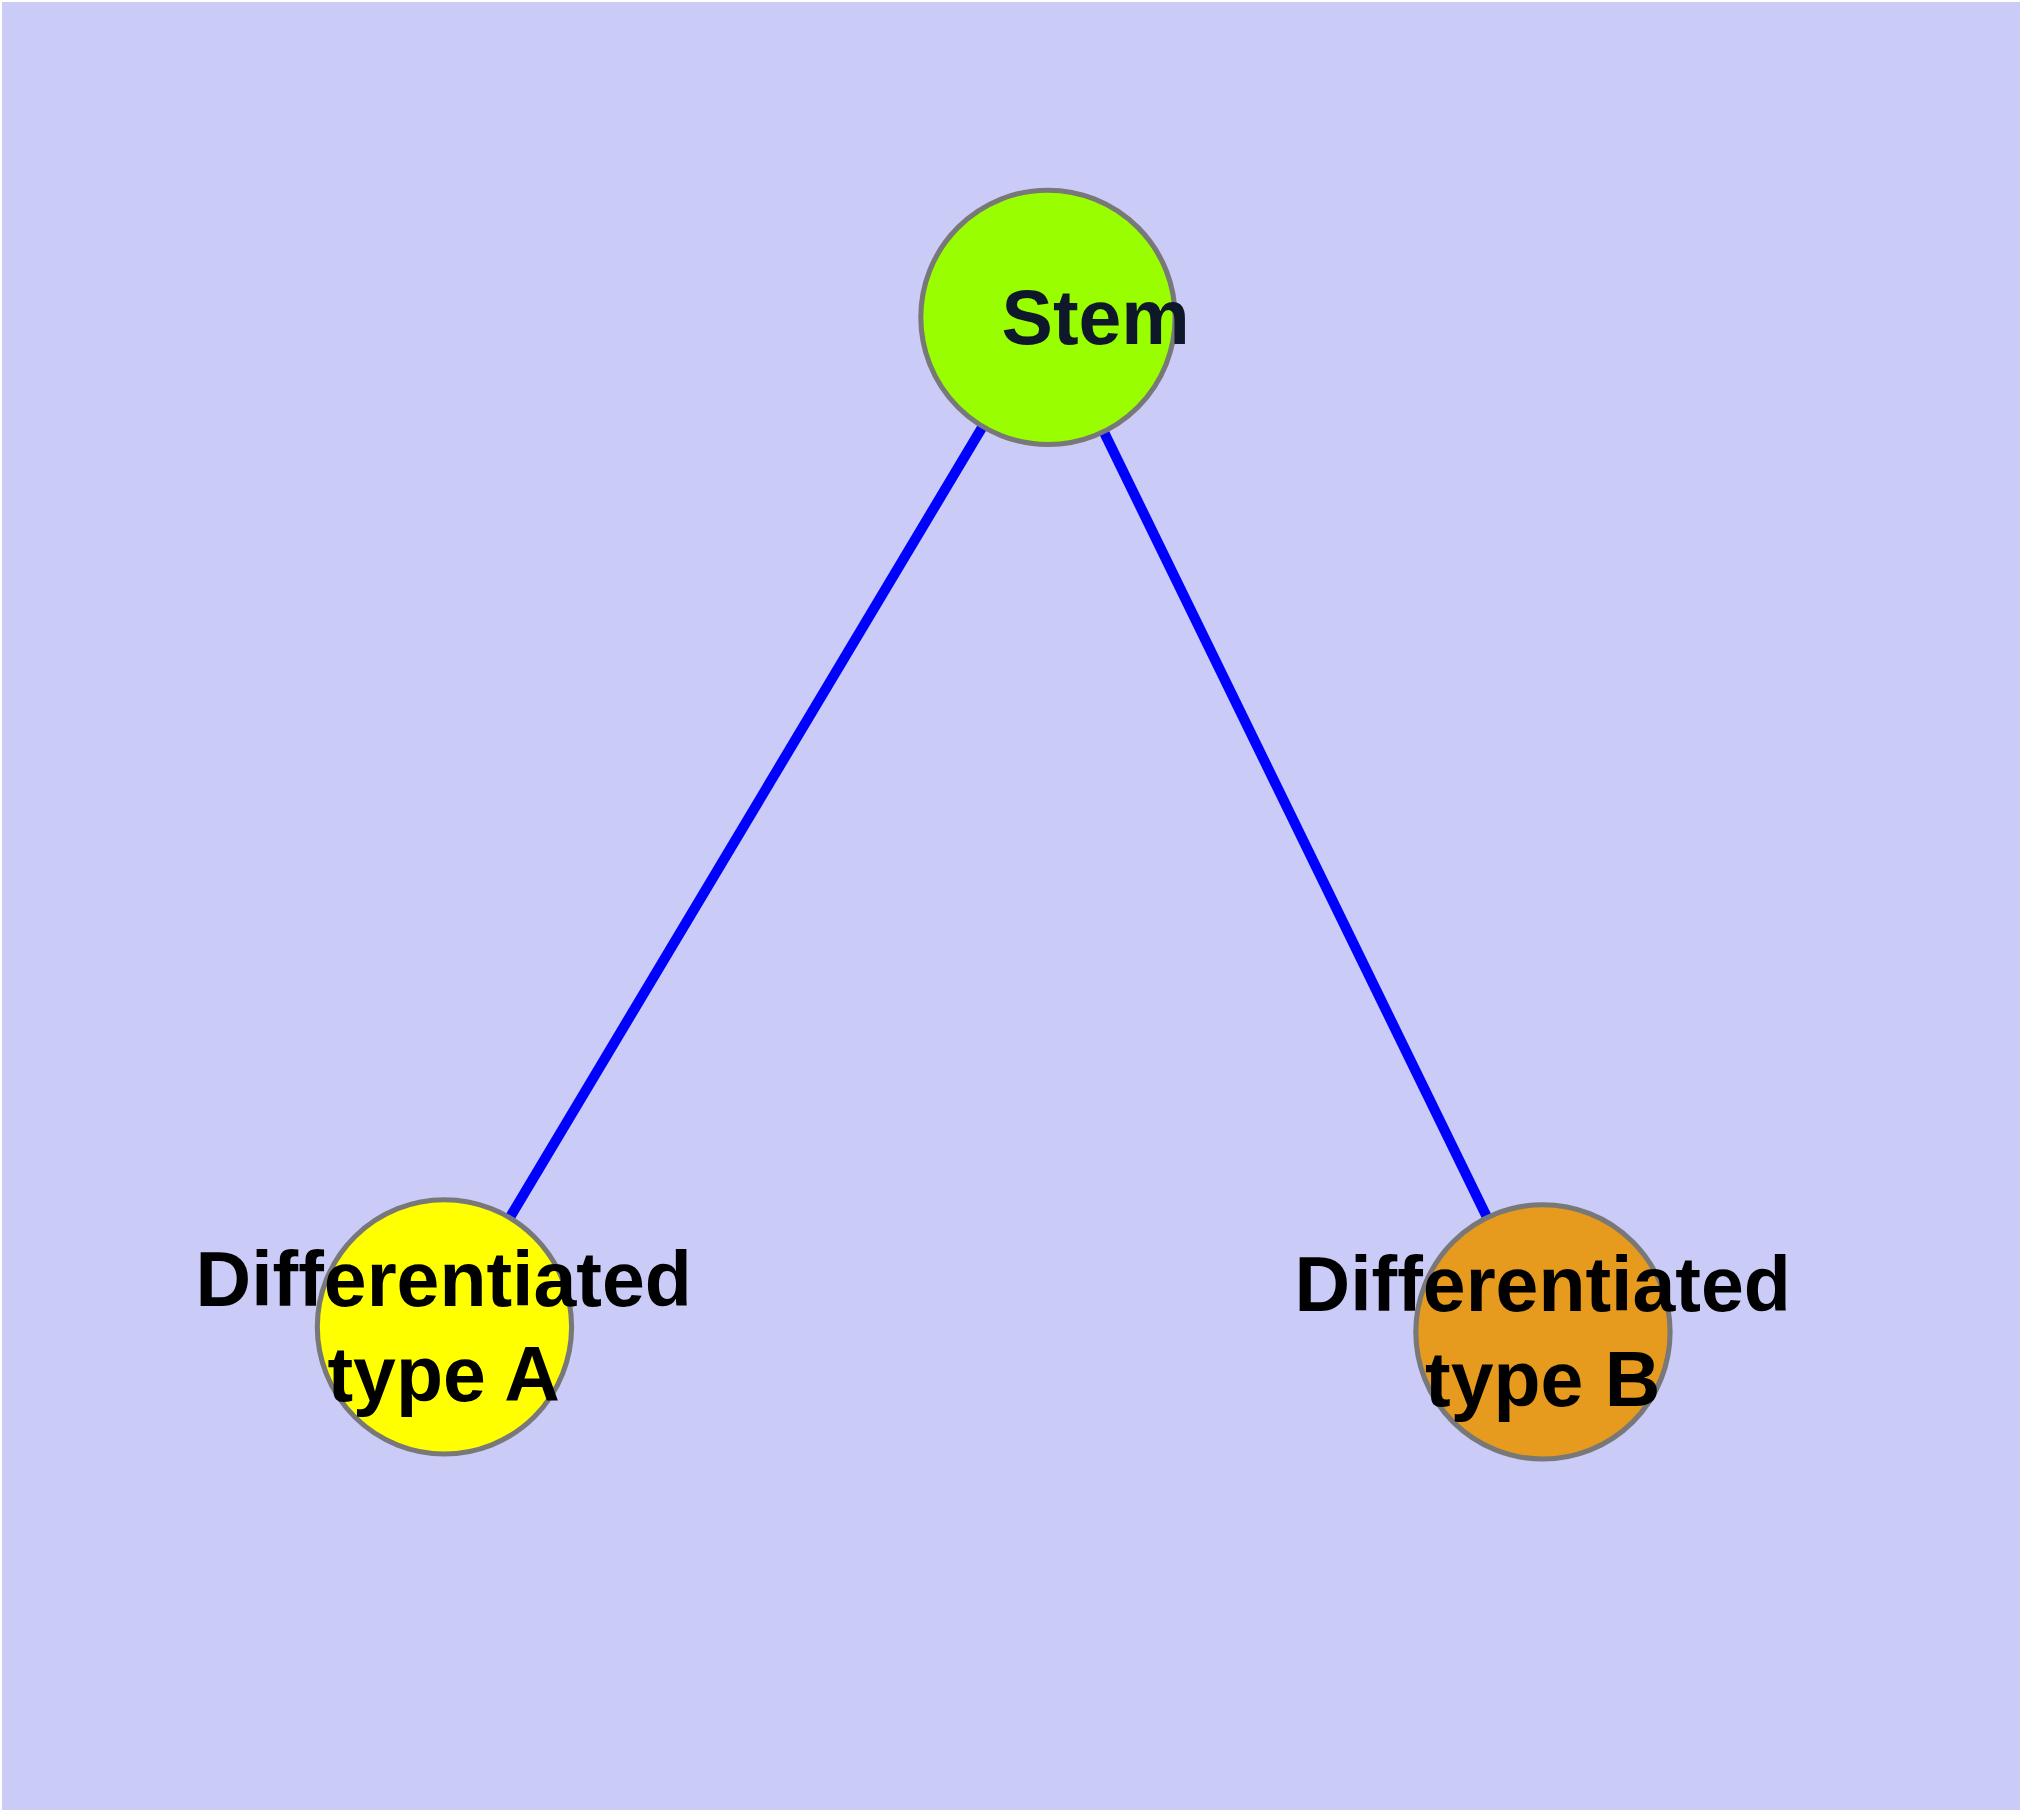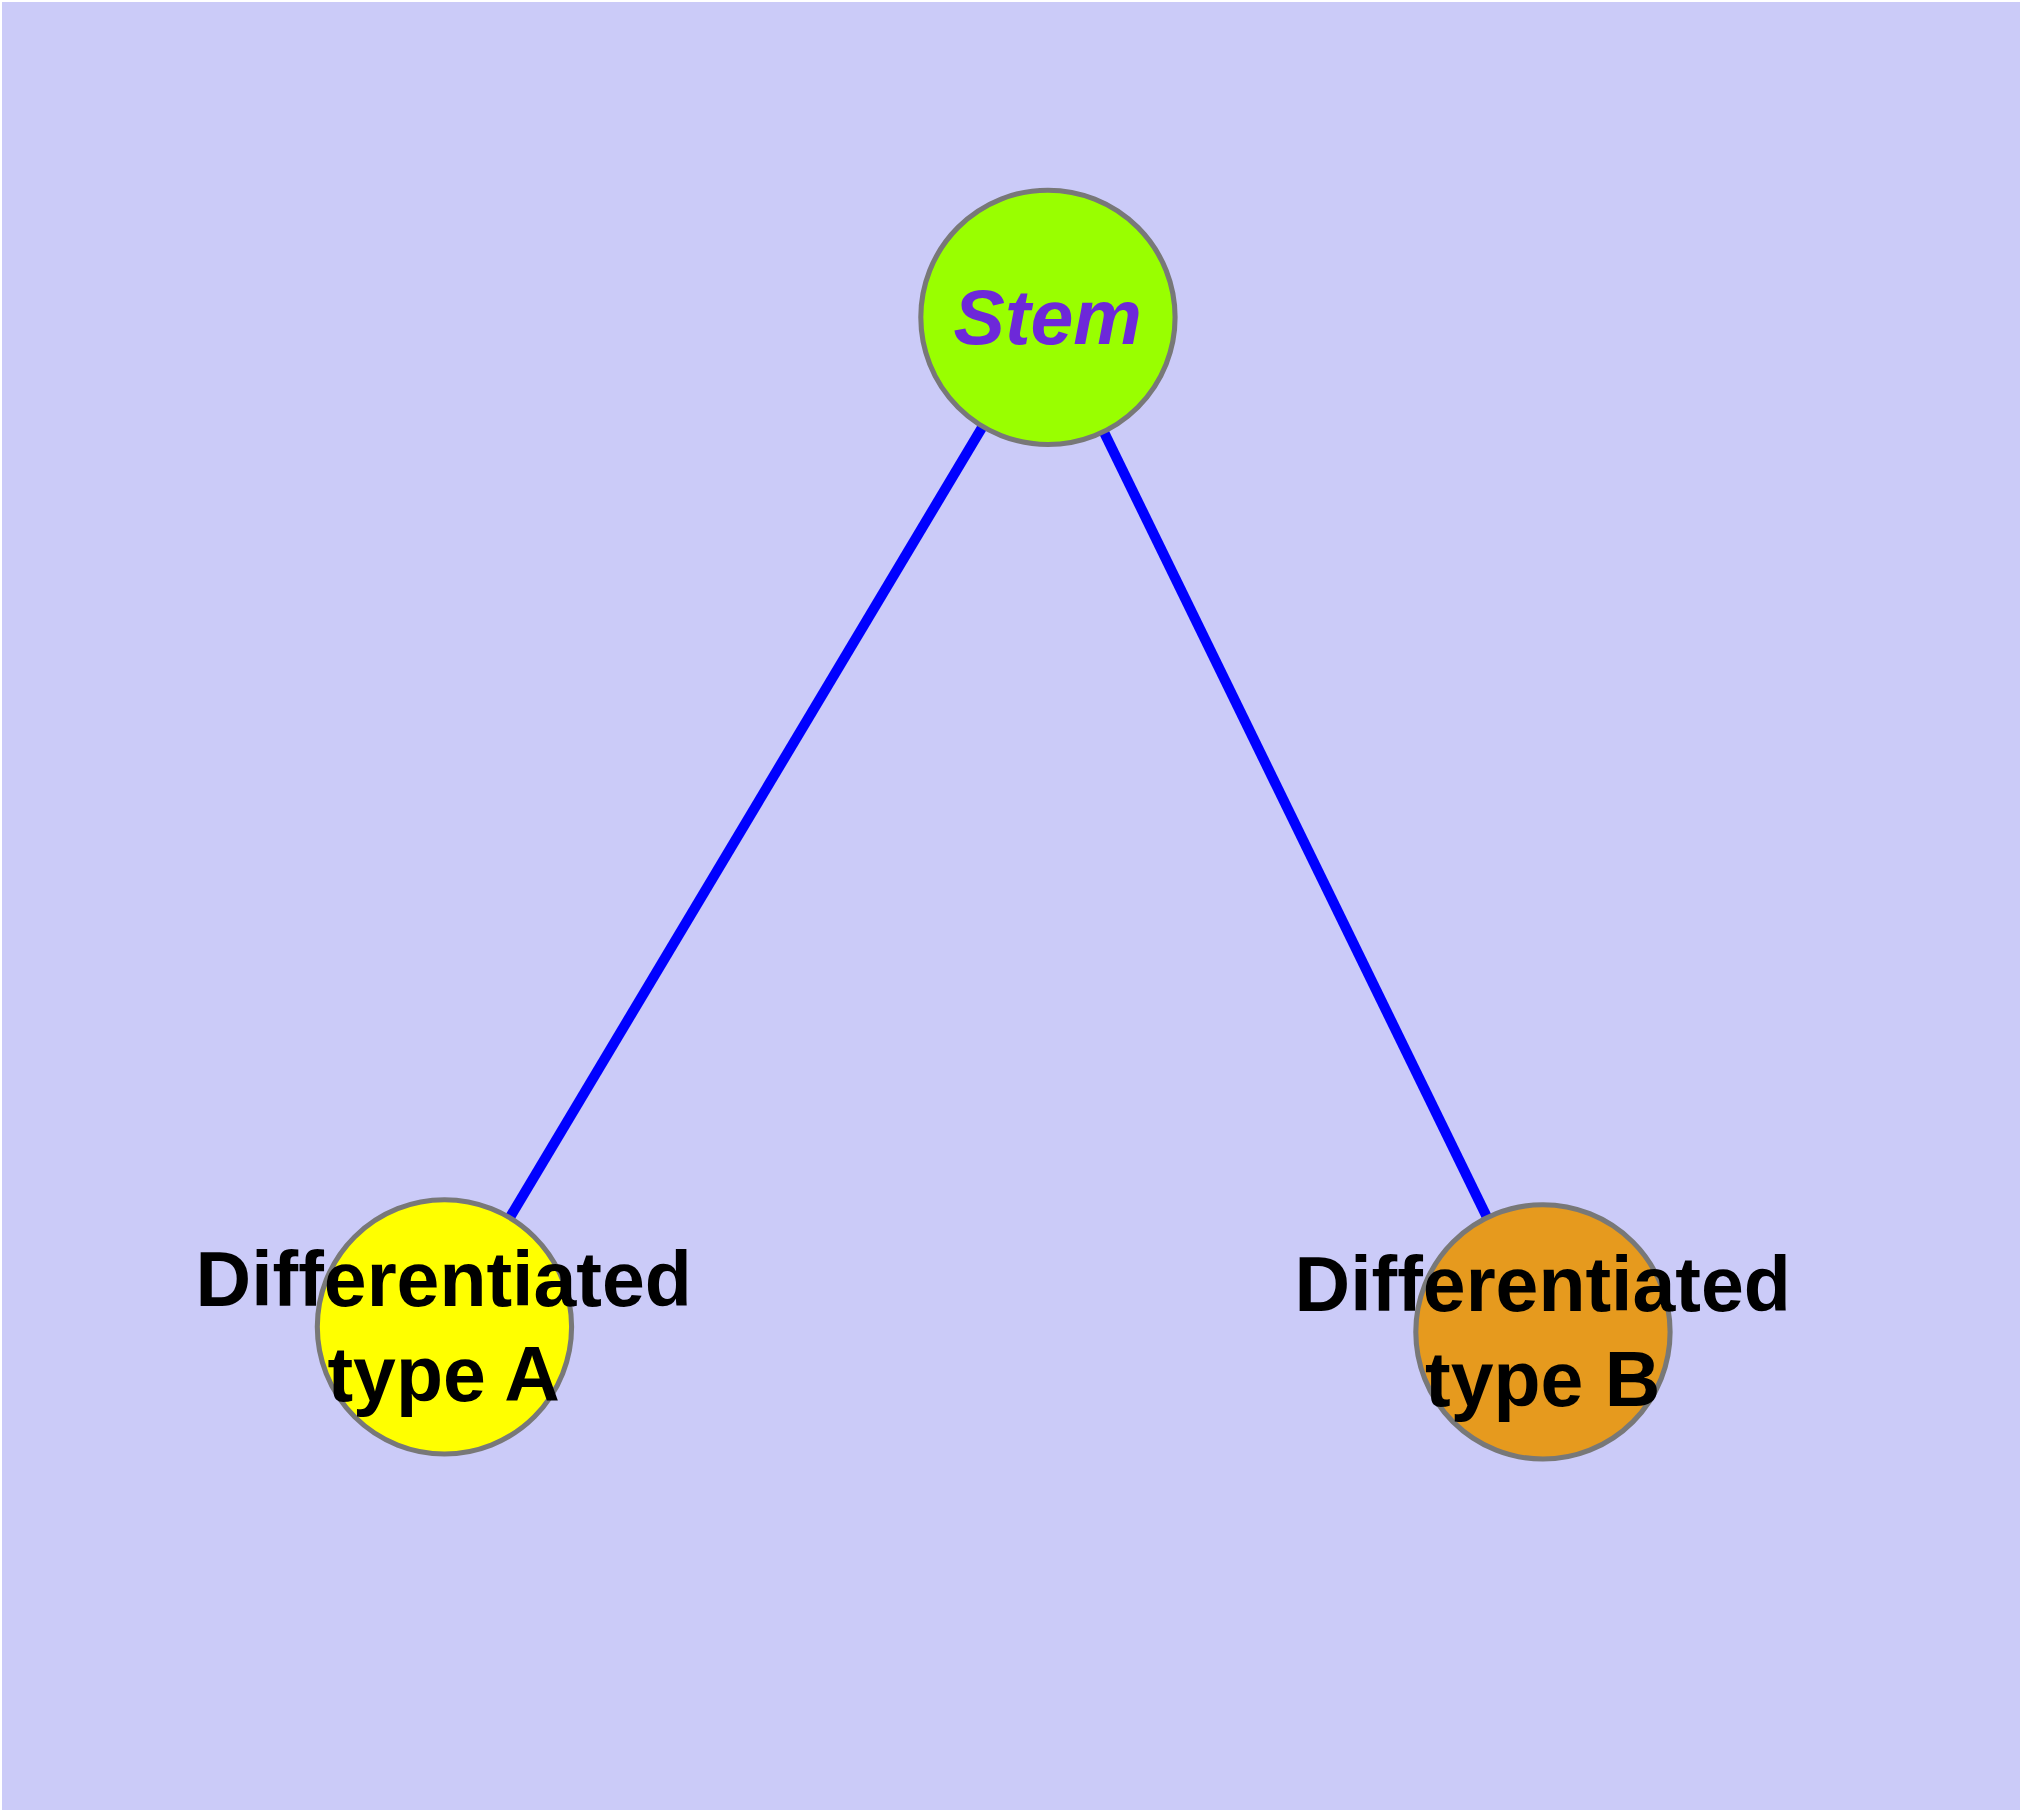--- a/index.html
+++ b/index.html
@@ -46,19 +46,19 @@
 
 <div id="canvas" style="background: rgb(203, 203, 248);">
   <svg id="graph-svg" viewBox="2 2 2382 2133" preserveAspectRatio="none">
     <line class="edge" x1="1236" y1="374" x2="524" y2="1565" stroke="#0000FF" stroke-width="12"></line>
     <line class="edge" x1="1236" y1="374" x2="1820" y2="1571" stroke="#0000FF" stroke-width="12"></line>
     <circle class="node" cx="1236" cy="374" r="150" fill="#99FF00" stroke="#787878" stroke-width="6"></circle>
     <circle class="node" cx="524" cy="1565" r="150" fill="#FFFF00" stroke="#787878" stroke-width="6"></circle>
     <circle class="node" cx="1820" cy="1571" r="150" fill="#E69A1E" stroke="#787878" stroke-width="6"></circle>
   </svg>
 
-  <div class="node-label" style="left: 1046px; top: 315px; color: #6d28d9; font-style: italic;">Stem</div>
+  <div class="node-label" style="left: 1094px; top: 315px; color: #0f172a;">Stem</div>
   <div class="node-label" style="left: 442px; top: 1325px; color: rgb(0, 0, 0);">Differentiated
 type A</div>
   <div class="node-label" style="left: 1541px; top: 1330px; color: rgb(0, 0, 0);">Differentiated
 type B</div>
 </div>
 
 
 </body></html>

